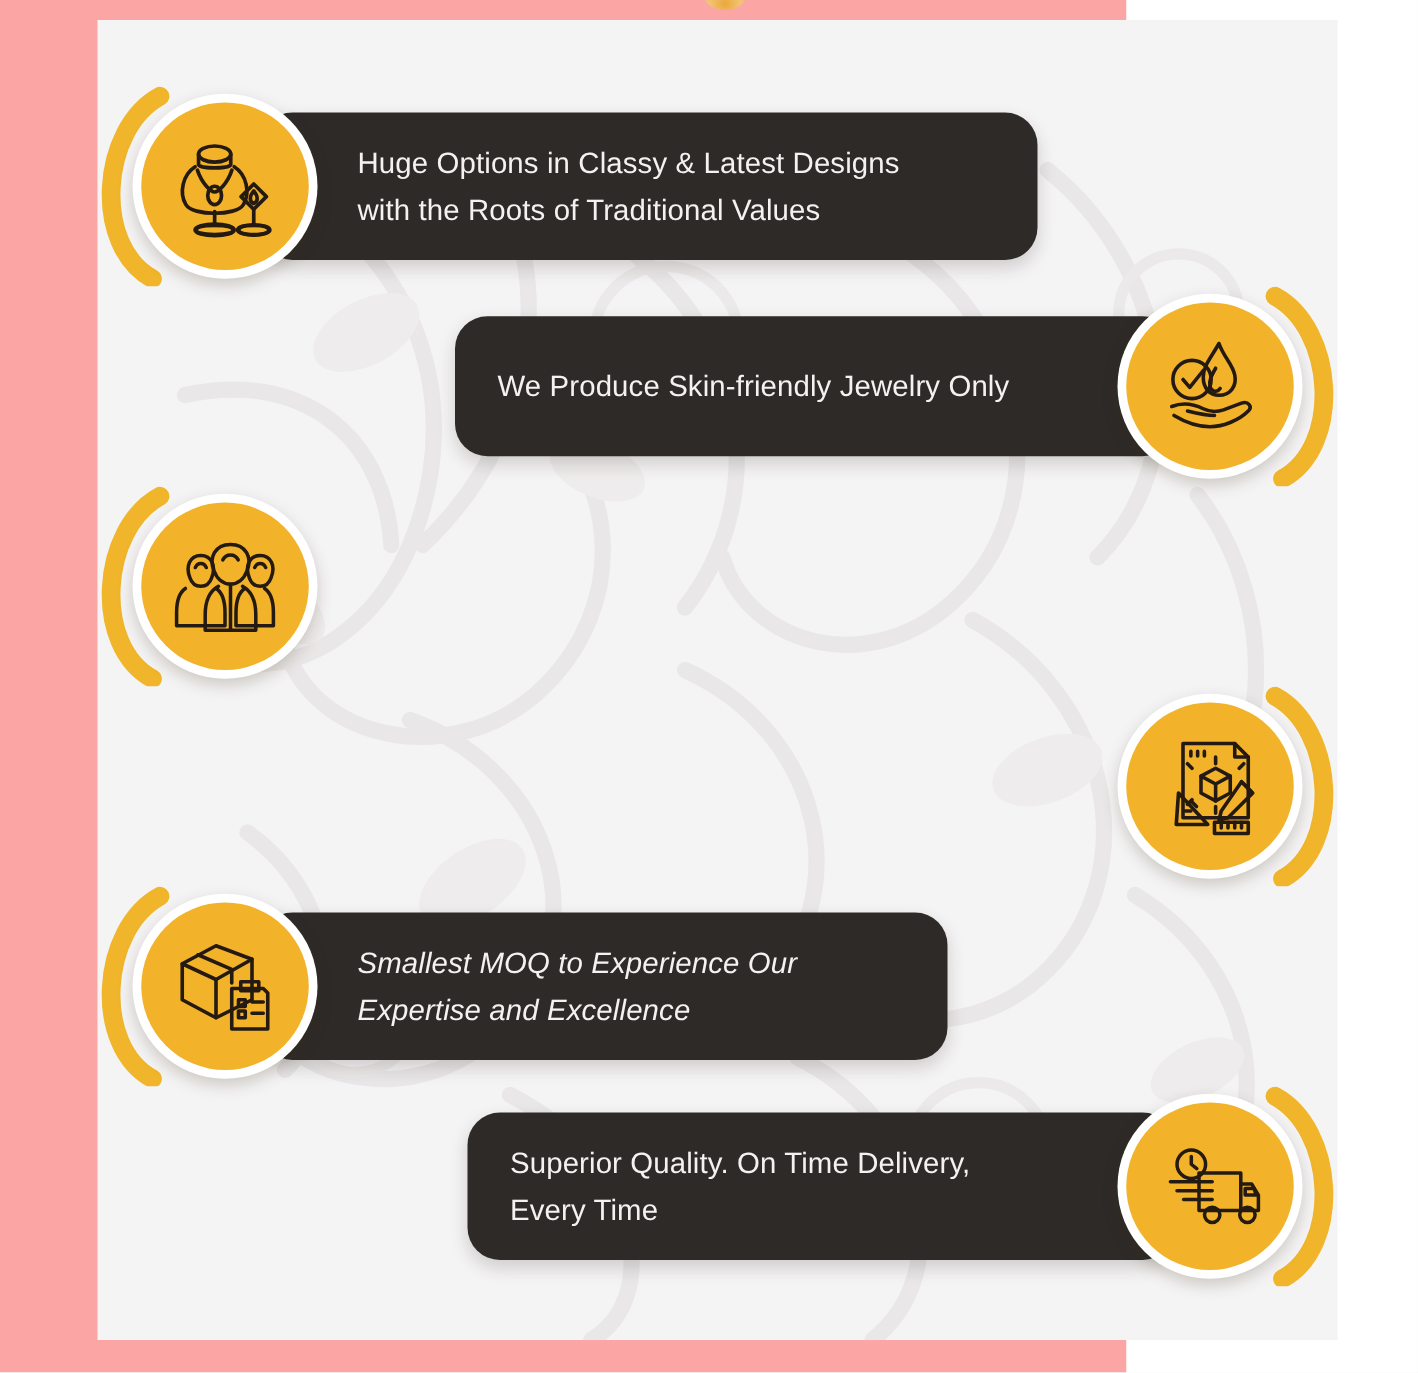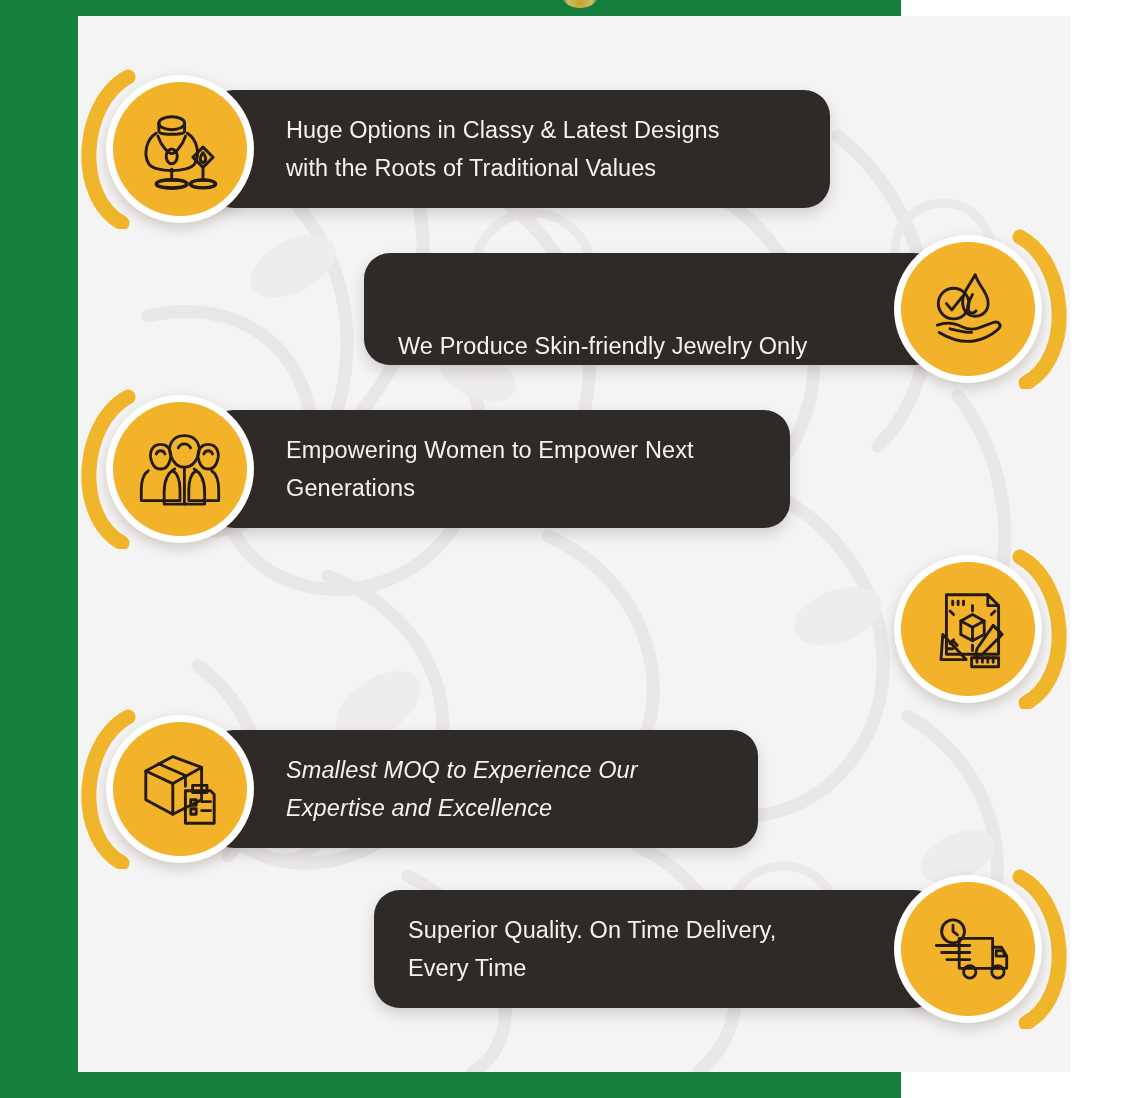--- a/index.html
+++ b/index.html
@@ -9,21 +9,21 @@
     height: 1098px;
     background: #ffffff;
     font-family: "Liberation Sans", sans-serif;
     overflow: hidden;
   }
 
   #infographic-root {
     position: relative;
     width: 901px;
     height: 1098px;
-    background: #15803d;
+    background: #fca5a5;
   }
 
   
   .top-accent {
     position: absolute;
     left: 562px;
     top: -18px;
     width: 36px;
     height: 26px;
     border-radius: 50%;
@@ -159,21 +159,21 @@
   .row.right { justify-content: flex-end; }
   .row.right .bar {
     margin-right: -52px;
     padding-left: 34px;
     padding-right: 86px;
   }
   .row.right.w2 .bar { width: 576px; }
   .row.right.w4 .bar { width: 572px; }
   .row.right.w6 .bar { width: 566px; }
 
-  .row.right.w2 .bar { height: 112px; align-items: flex-end; }
+  .row.right.w2 .bar { height: 112px; }
 </style>
 </head>
 <body>
 
 <div id="infographic-root">
 
   <div class="top-accent"></div>
 
   <div class="panel">
 
@@ -293,24 +293,20 @@
                   <path d="M68 52 C62 56 60 64 60 74 L60 86 L94 86 L94 74 C94 64 92 56 86 52"></path>
                   <path d="M40 36 C35 24 41 12 55 12 C69 12 75 24 70 36 C67 44 61 48 55 48 C49 48 43 44 40 36 Z"></path>
                   <path d="M48 26 C51 20 59 20 62 26"></path>
                   <path d="M44 50 C35 55 32 64 32 76 L32 90 L78 90 L78 76 C78 64 75 55 66 50"></path>
                   <path d="M55 50 L55 90"></path>
                 </g>
               </svg>
             </div>
           </div>
         </div>
-        <div class="bar">
-          <div class="bar-text">Empowering Women to Empower Next
-Generations</div>
-        </div>
       </div>
 
       <div class="row right w4 row-4">
         <div class="badge">
           <svg class="arc" viewBox="0 0 168 160">
             <path d="M58 8 C 10 34, 4 128, 52 154" fill="none" stroke="#f0b52b" stroke-width="15" stroke-linecap="round"></path>
           </svg>
           <div class="disc-wrap">
             <div class="disc-ring"></div>
             <div class="disc">

